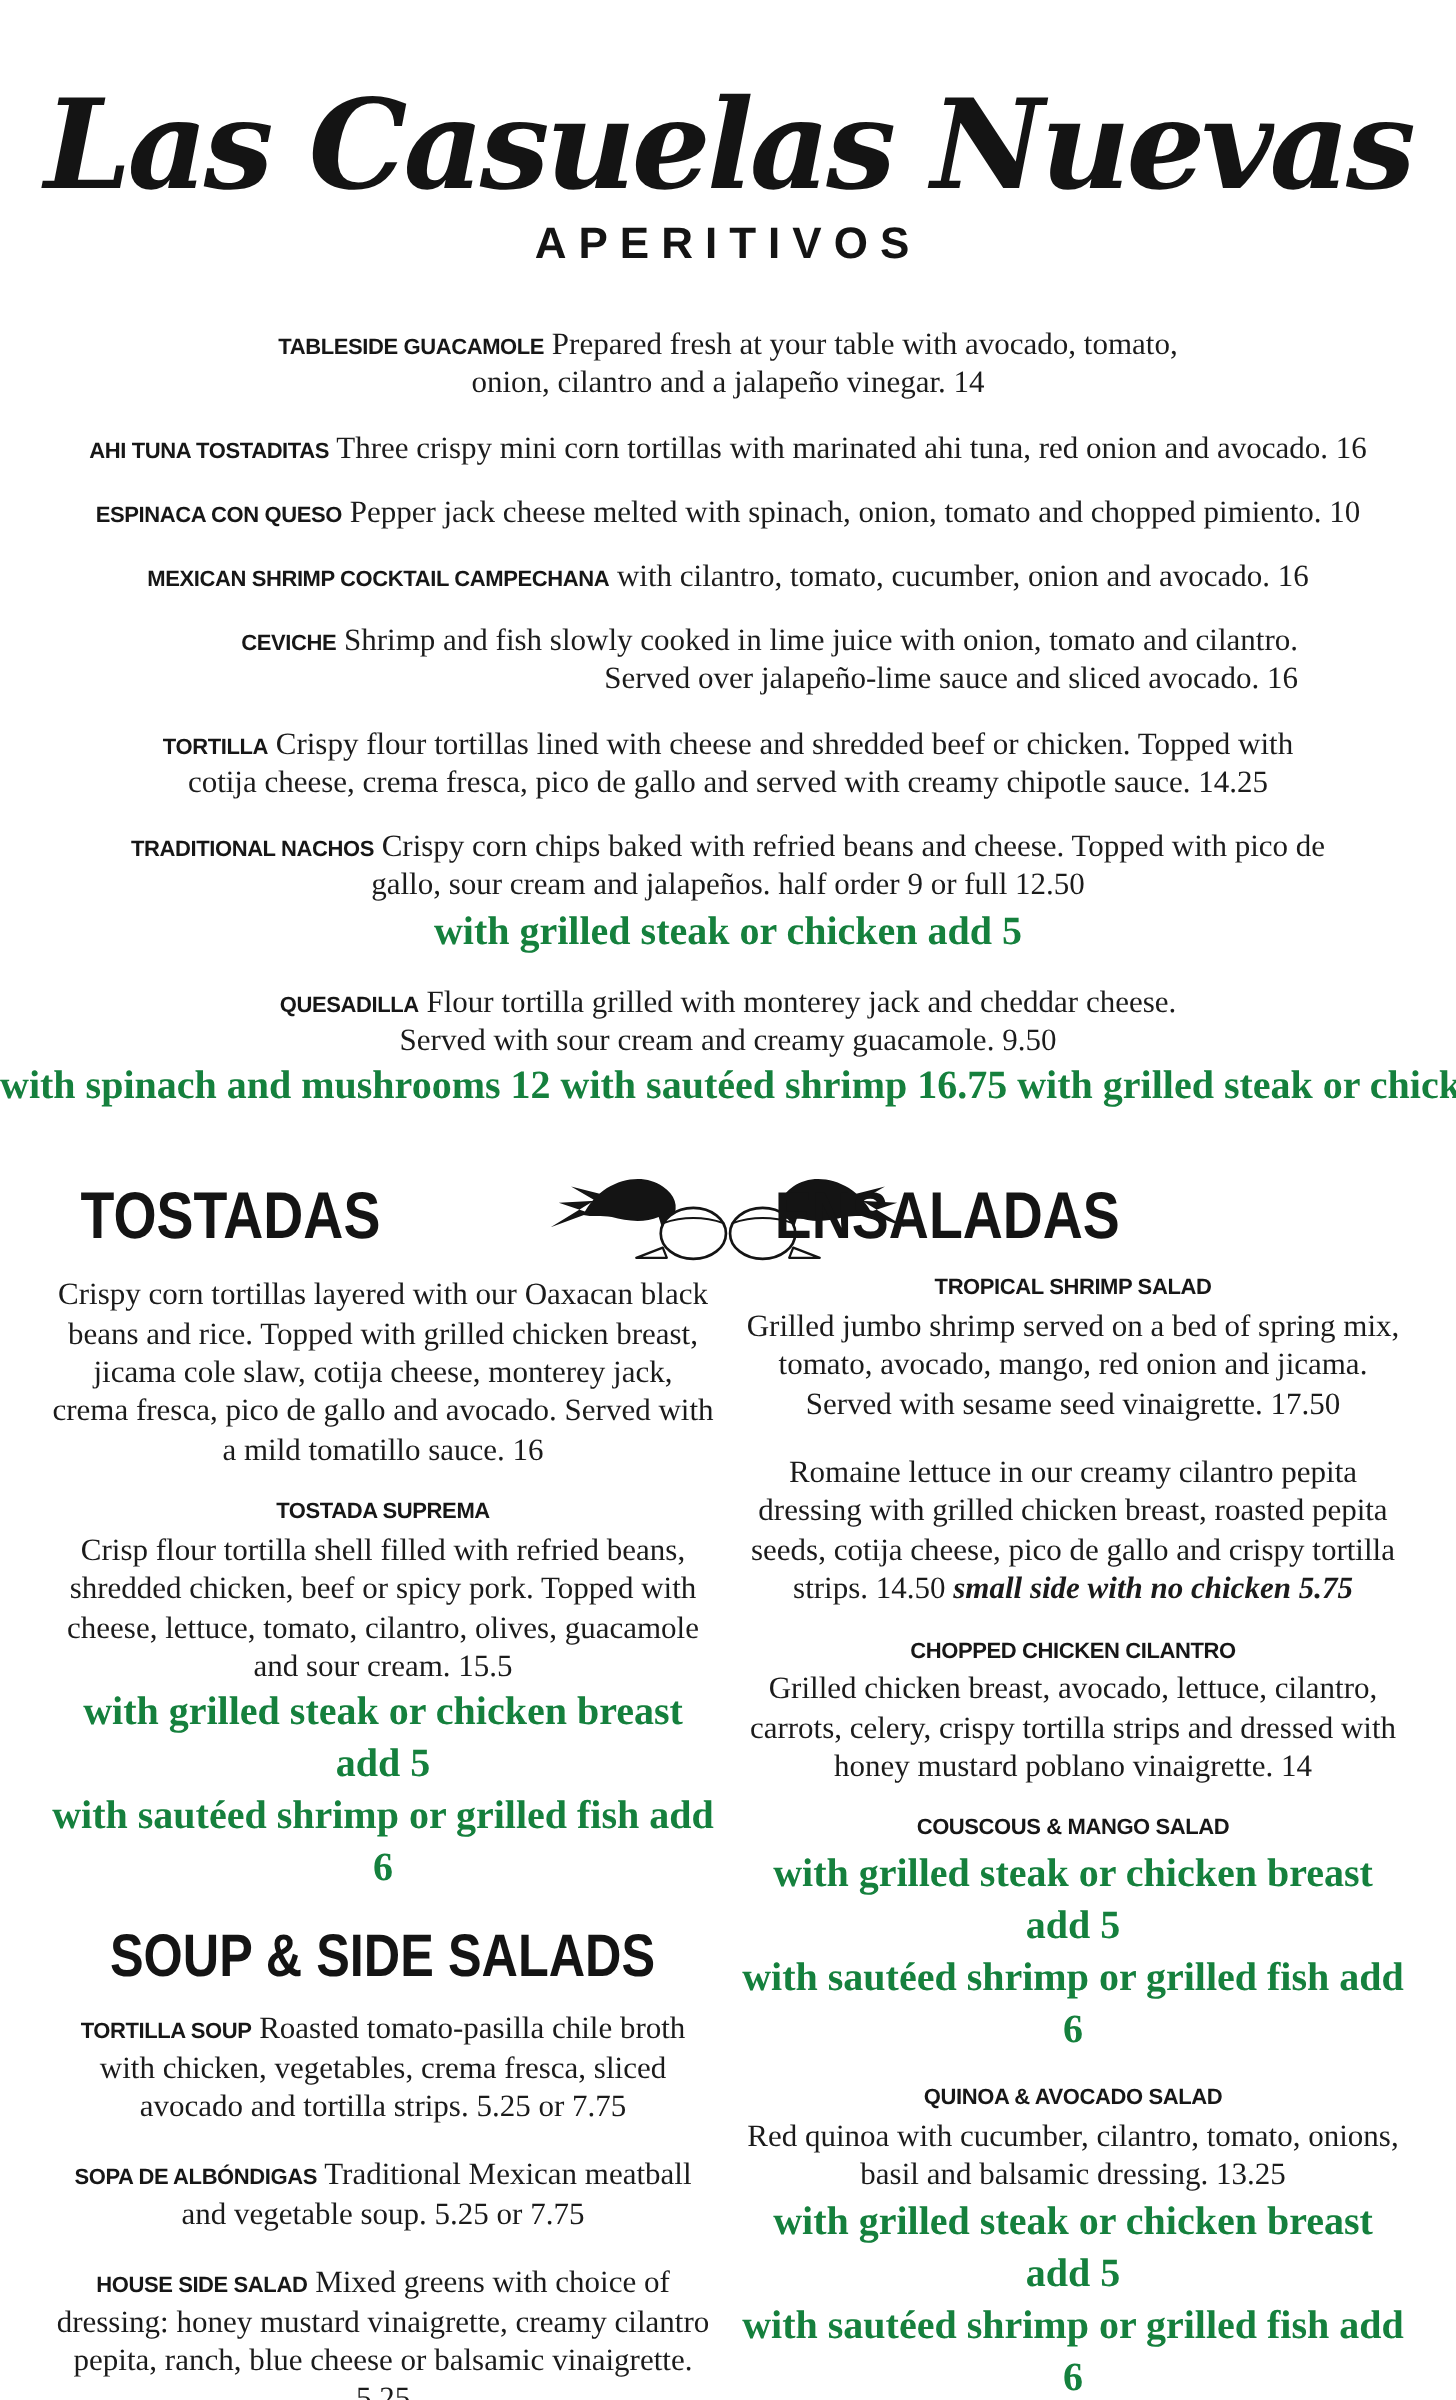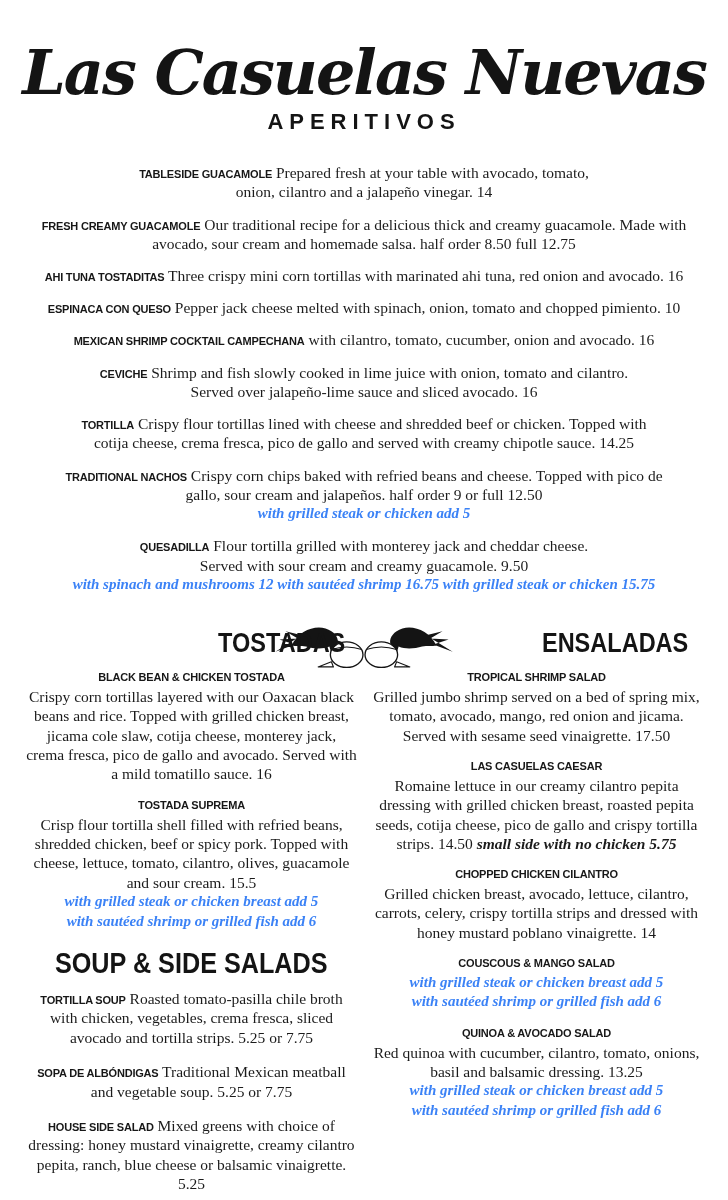--- a/index.html
+++ b/index.html
@@ -31,42 +31,42 @@
   .aperitivos { margin-top:28px; }
   .ap-item {
     text-align:center; margin:0 auto 13px auto;
     font-size:15.5px; line-height:1.24; color:#1c1c1c;
   }
   .item-name {
     font-family:"Liberation Sans", sans-serif;
     font-weight:700; font-size:11px; letter-spacing:-0.2px; color:#171717;
   }
   .w480 { max-width:490px; }
-  .w560 { max-width:570px; }
+  .w560 { max-width:570px;text-align:right; }
   .w590 { max-width:600px; }
   .w640 { max-width:660px; }
   .wfull { max-width:690px; }
   .note {
-    font-weight:700; font-style:italic;
-    font-size:15px; line-height:1.3; text-align:center; color:#3b82f6;
+    font-weight:700; 
+    font-size:20px; line-height:1.3; text-align:center; color:#15803d;
   }
   .nowrap { white-space:nowrap; }
   .ap-group { margin-bottom:13px; }
   .ap-group .ap-item { margin-bottom:0; }
 
   
   .cols {
     position:relative;
     display:grid; grid-template-columns:1fr 1fr; column-gap:14px;
     padding:0 26px; margin-top:34px;
   }
   .col-header {
-    text-align:right;
-    font-family:"Liberation Sans", sans-serif;
-    font-weight:700; font-size:28px; line-height:1.1;
+    text-align:left;
+    font-family:"Liberation Sans", sans-serif;
+    font-weight:700; font-size:33px; line-height:1.1;
     margin-bottom:12px; color:#141414;
   }
   .cond { display:inline-block; transform:scaleX(0.84); transform-origin:center; }
   .col-item { text-align:center; margin-bottom:15px; font-size:15.5px; line-height:1.25; }
   .col-item .item-name { display:block; margin-bottom:2px; }
   .soup-header {
     text-align:center;
     font-family:"Liberation Sans", sans-serif;
     font-weight:700; font-size:30px; line-height:1.1;
     margin:4px 0 10px 0; color:#141414;
@@ -87,24 +87,20 @@
   <h1 class="brand">Las Casuelas Nuevas</h1>
   <div class="aperitivos-title">APERITIVOS</div>
 
   <div class="aperitivos">
 
     <p class="ap-item w480">
       <span class="item-name">TABLESIDE GUACAMOLE</span>
       <span>Prepared fresh at your table with avocado, tomato, onion, cilantro and a jalapeño vinegar. 14</span>
     </p>
 
-    <p class="ap-item w640">
-      <span class="item-name">FRESH CREAMY GUACAMOLE</span>
-      <span>Our traditional recipe for a delicious thick and creamy guacamole. Made with avocado, sour cream and homemade salsa. half order 8.50 full 12.75</span>
-    </p>
 
     <p class="ap-item wfull">
       <span class="item-name">AHI TUNA TOSTADITAS</span>
       <span>Three crispy mini corn tortillas with marinated ahi tuna, red onion and avocado. 16</span>
     </p>
 
     <p class="ap-item wfull">
       <span class="item-name">ESPINACA CON QUESO</span>
       <span>Pepper jack cheese melted with spinach, onion, tomato and chopped pimiento. 10</span>
     </p>
@@ -153,21 +149,20 @@
         <path d="M56,31 Q71,26 86,31" fill="none" stroke="#141414" stroke-width="1"></path>
       </g>
       <use href="#bird-unit" transform="translate(176 0) scale(-1 1)"></use>
     </svg>
 
     <div class="col">
 
       <h2 class="col-header"><span class="cond">TOSTADAS</span></h2>
 
       <div class="col-item">
-        <span class="item-name">BLACK BEAN &amp; CHICKEN TOSTADA</span>
         <span>Crispy corn tortillas layered with our Oaxacan black beans and rice. Topped with grilled chicken breast, jicama cole slaw, cotija cheese, monterey jack, crema fresca, pico de gallo and avocado. Served with a mild tomatillo sauce. 16</span>
       </div>
 
       <div class="col-item">
         <span class="item-name">TOSTADA SUPREMA</span>
         <span>Crisp flour tortilla shell filled with refried beans, shredded chicken, beef or spicy pork. Topped with cheese, lettuce, tomato, cilantro, olives, guacamole and sour cream. 15.5</span>
         <p class="note">with grilled steak or chicken breast add 5</p>
         <p class="note">with sautéed shrimp or grilled fish add 6</p>
       </div>
 
@@ -193,21 +188,20 @@
     <div class="col">
 
       <h2 class="col-header"><span class="cond">ENSALADAS</span></h2>
 
       <div class="col-item">
         <span class="item-name">TROPICAL SHRIMP SALAD</span>
         <span>Grilled jumbo shrimp served on a bed of spring mix, tomato, avocado, mango, red onion and jicama. Served with sesame seed vinaigrette. 17.50</span>
       </div>
 
       <div class="col-item">
-        <span class="item-name">LAS CASUELAS CAESAR</span>
         <span>Romaine lettuce in our creamy cilantro pepita dressing with grilled chicken breast, roasted pepita seeds, cotija cheese, pico de gallo and crispy tortilla strips. 14.50</span>
         <span class="inline-note">small side with no chicken 5.75</span>
       </div>
 
       <div class="col-item">
         <span class="item-name">CHOPPED CHICKEN CILANTRO</span>
         <span>Grilled chicken breast, avocado, lettuce, cilantro, carrots, celery, crispy tortilla strips and dressed with honey mustard poblano vinaigrette. 14</span>
       </div>
 
       <div class="col-item">

